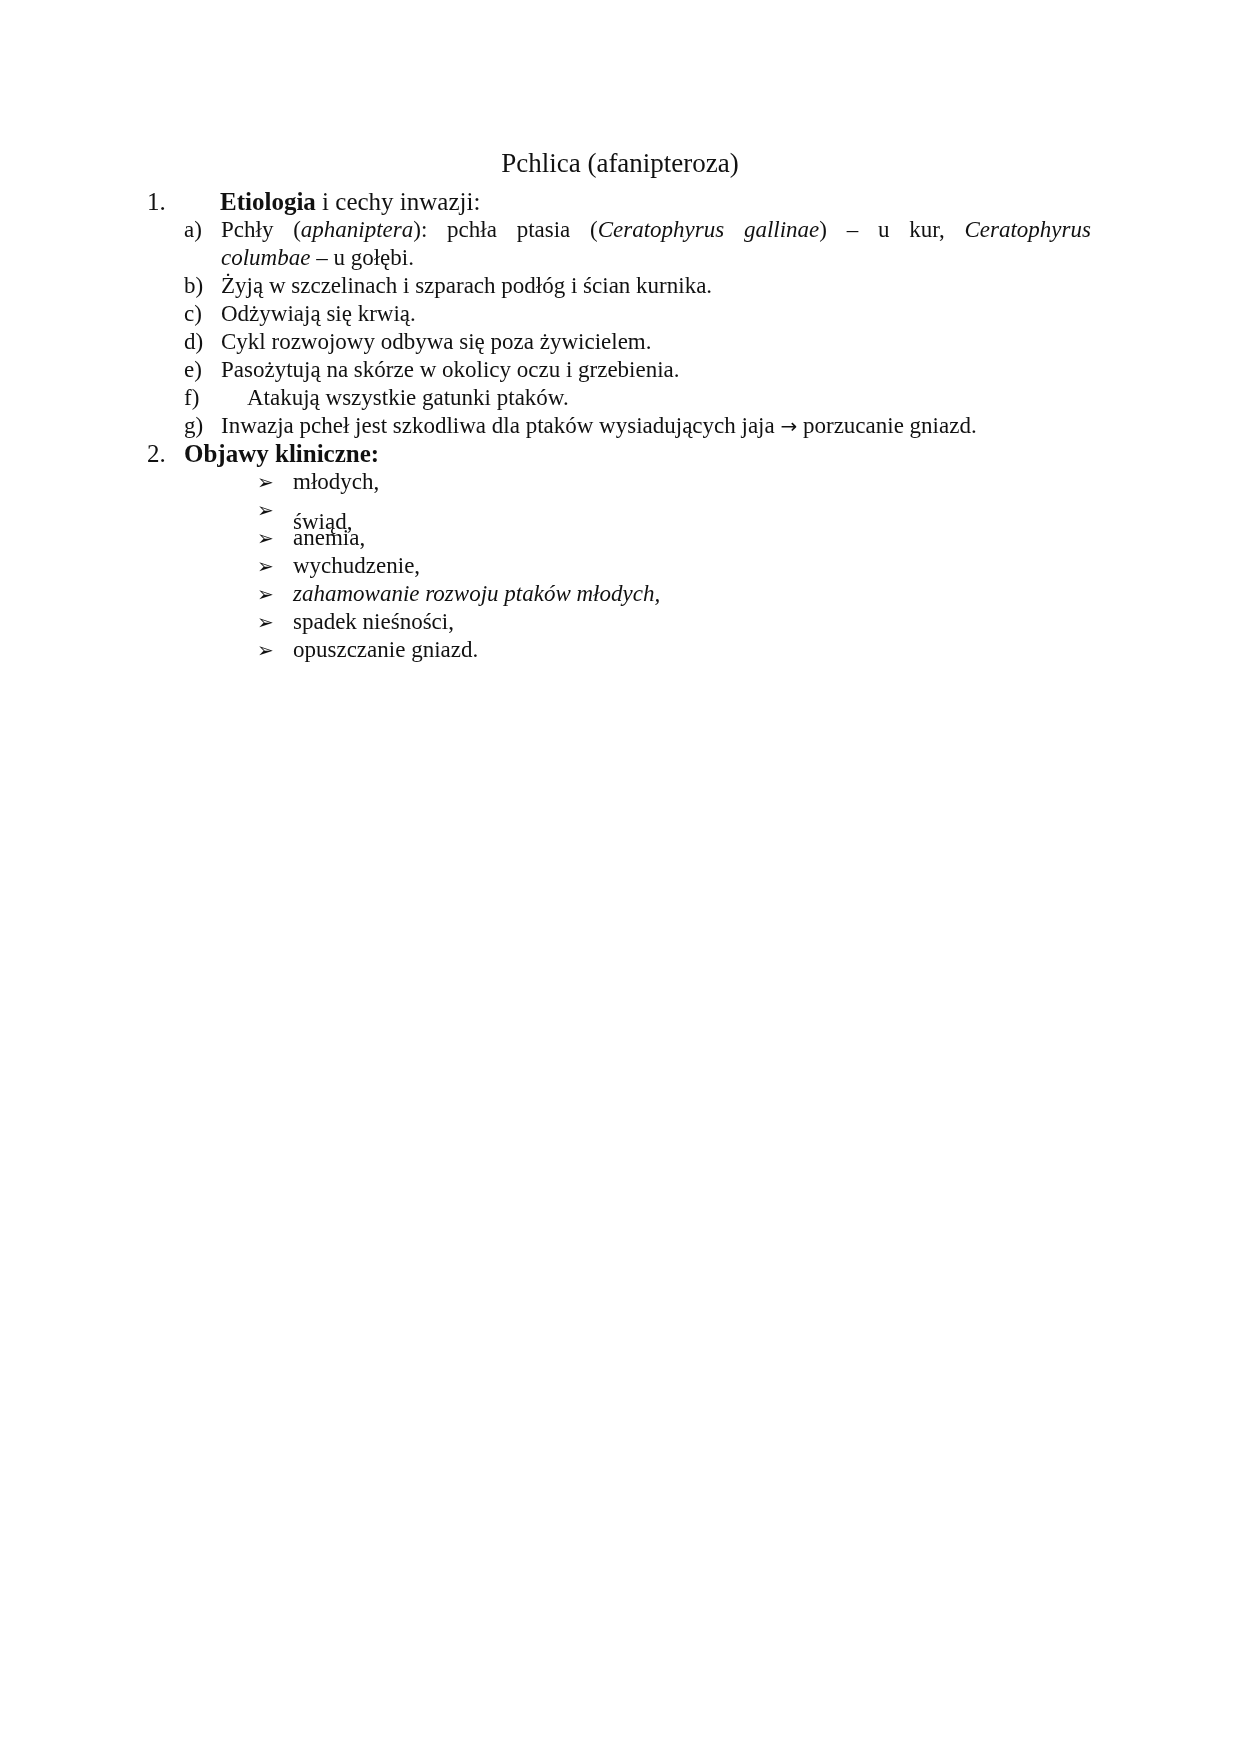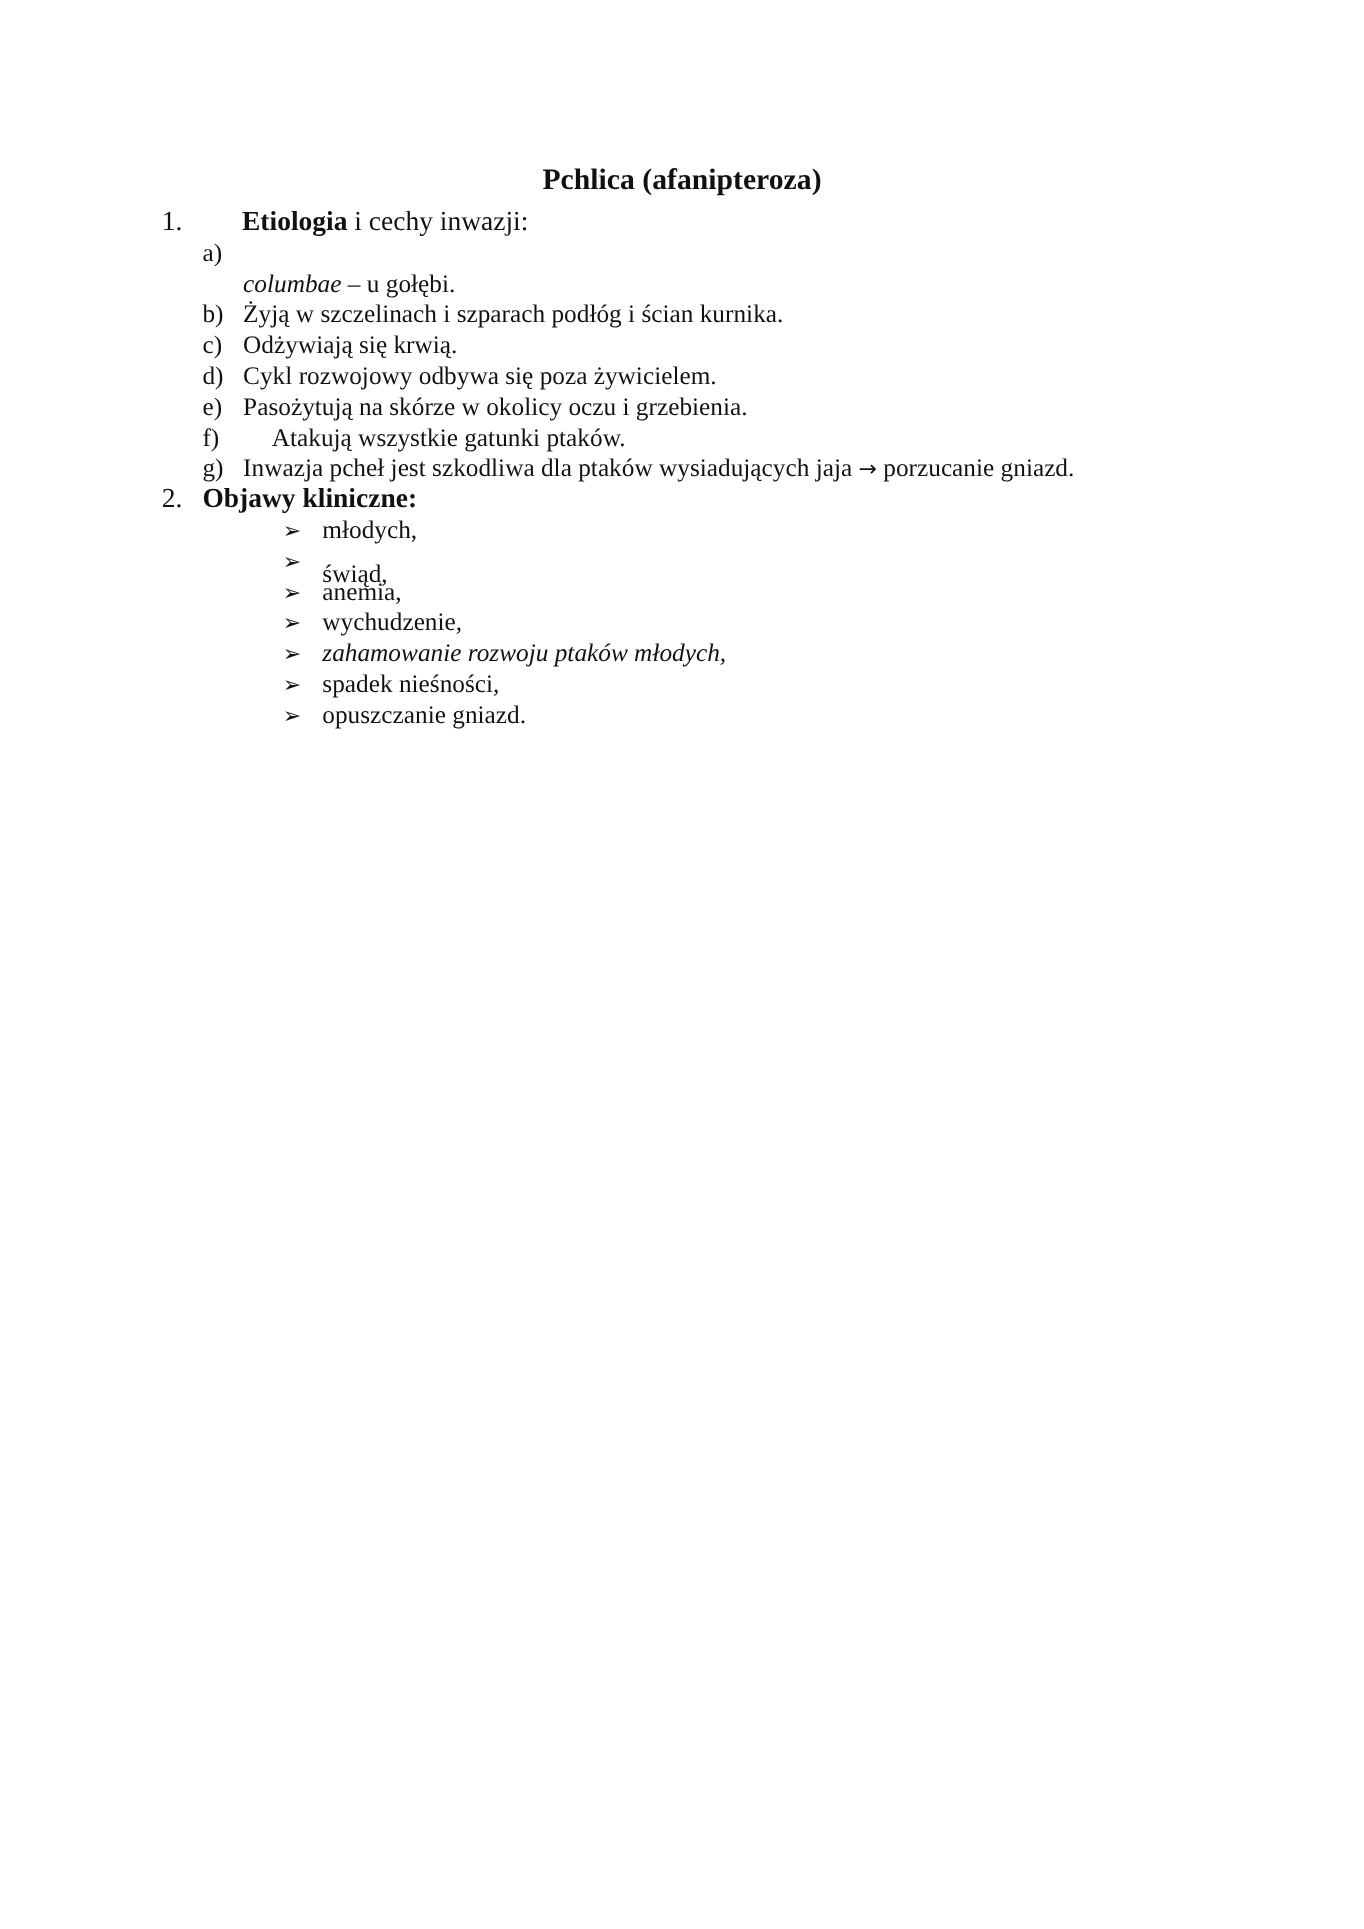--- a/index.html
+++ b/index.html
@@ -1,20 +1,20 @@
 <!DOCTYPE html>
 <html><head>
 <meta charset="utf-8">
 <style>
   html, body { margin: 0; padding: 0; background: #ffffff; }
   body { width: 1240px; height: 1754px; position: relative; overflow: hidden;
          font-family: "Liberation Serif", "DejaVu Serif", serif; color: #111; }
   .page { position: absolute; left: 0; top: 0; width: 1240px; height: 1754px; }
   .title { position: absolute; top: 146px; left: 0; width: 1240px; text-align: center;
-           font-weight: bold; font-size: 27px; line-height: 34px; }
+           font-weight: normal; font-size: 27px; line-height: 34px; }
   .line { position: absolute; font-size: 23px; line-height: 28px; white-space: nowrap; }
   .num { position: absolute; }
   .b { font-weight: bold; }
   .i { font-style: italic; }
   .sec-head { font-size: 25px; }
   .justify { white-space: normal; text-align: justify; text-align-last: justify; width: 870px; }
   .bullet { position: absolute; font-size: 20px; }
 </style>
 </head>
 <body>
@@ -25,20 +25,23 @@
 
   <div class="line sec-head" style="top:188px;left:147px;">
     <span>1.</span>
     <span style="position:absolute;left:37px;white-space:nowrap;margin-left:36px;">
       <span class="b">Etiologia</span><span> i cechy inwazji:</span>
     </span>
   </div>
 
   <div class="line" style="top:216px;left:184px;">
     <span class="num">a)</span>
+  </div>
+  <div class="line justify" style="top:216px;left:221px;width:870px;">
+    <span>Pchły (</span><span class="i">aphaniptera</span><span>): pchła ptasia (</span><span class="i">Ceratophyrus gallinae</span><span>) – u kur, </span><span class="i">Ceratophyrus</span>
   </div>
   <div class="line" style="top:244px;left:221px;">
     <span class="i">columbae</span><span> – u gołębi.</span>
   </div>
 
   <div class="line" style="top:272px;left:184px;">
     <span>b)</span>
     <span style="position:absolute;left:37px;">Żyją w szczelinach i szparach podłóg i ścian kurnika.</span>
   </div>
   <div class="line" style="top:300px;left:184px;">

